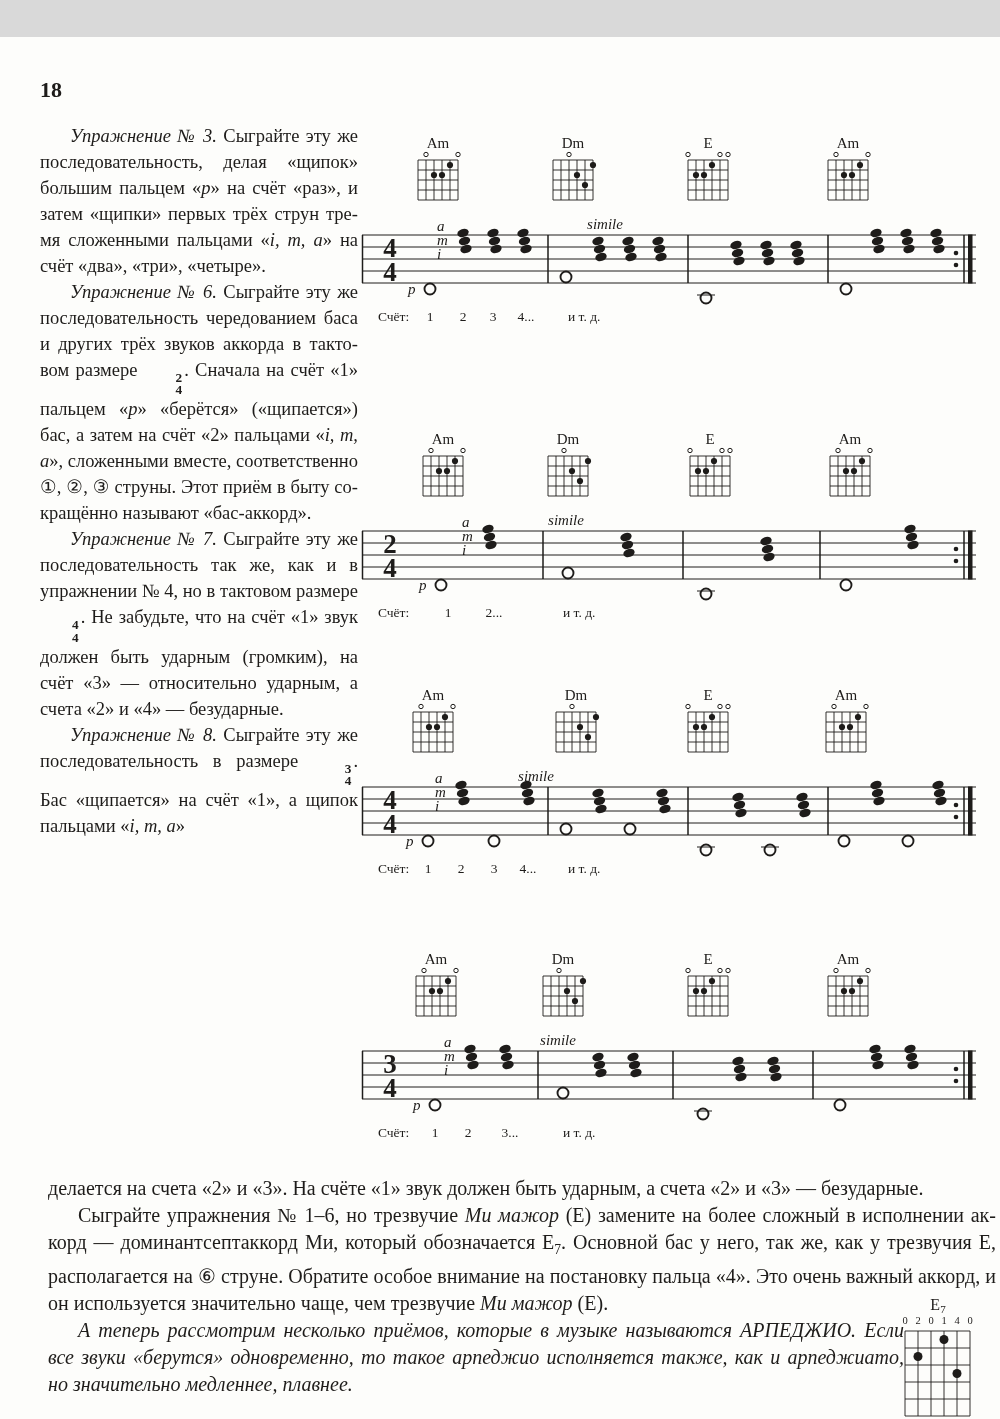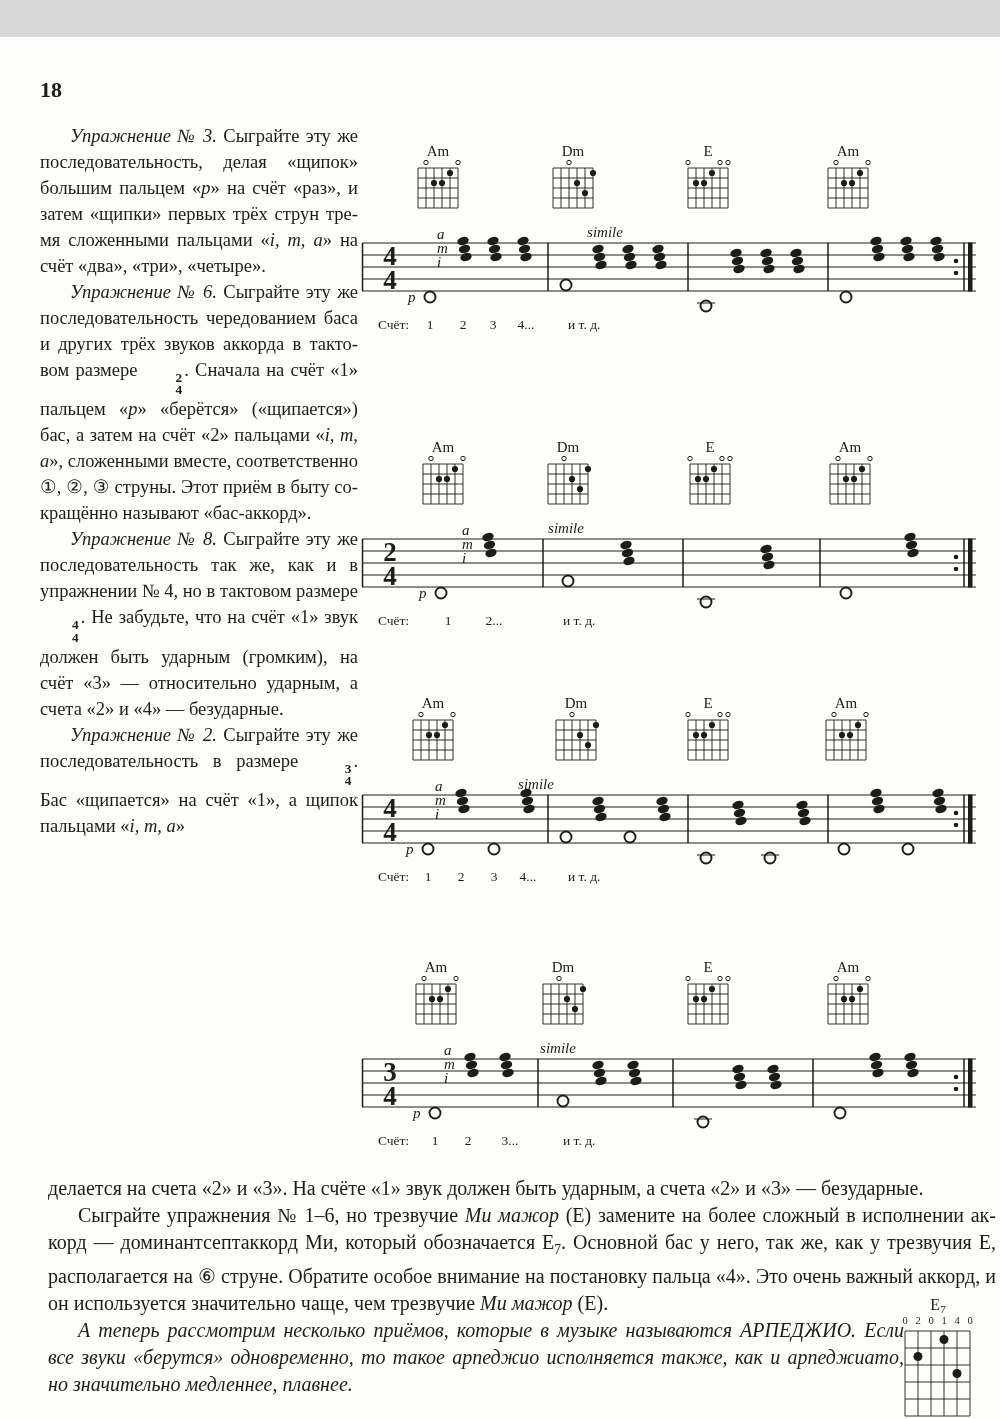--- a/index.html
+++ b/index.html
@@ -11,21 +11,21 @@
   .text-column p{margin:0;text-indent:30px;}
   .bottom-text{position:absolute;left:48px;top:1138px;width:948px;font-size:20px;line-height:27px;
                text-align:justify;hyphens:manual;}
   .bottom-text p{margin:0;text-indent:30px;}
   .bottom-text p.no-indent{text-indent:0;}
   .bottom-text p.narrow{width:856px;font-style:italic;}
   em{font-style:italic;}
   sub{font-size:0.68em;}
   .frac{display:inline-flex;flex-direction:column;align-items:center;line-height:0.92;
         font-size:0.72em;font-weight:bold;vertical-align:-0.45em;margin:0 2px;}
-  .music-area{position:absolute;left:358px;top:8px;width:634px;height:1138px;}
+  .music-area{position:absolute;left:358px;top:0;width:634px;height:1138px;}
   .system{position:absolute;left:0;width:634px;height:205px;}
   .e7-block{position:absolute;left:898px;top:1260px;width:84px;height:130px;text-decoration:underline;}
   svg{display:block;}
   svg text{fill:#1e1c1a;font-family:"Liberation Serif",serif;}
   .staff{stroke:#1e1c1a;stroke-width:1;}
   .bar{stroke:#1e1c1a;stroke-width:1.5;}
   .grid{stroke:#1e1c1a;stroke-width:0.9;}
   .dot,.fill{fill:#1e1c1a;}
   .open{fill:none;stroke:#1e1c1a;stroke-width:1;}
   .bass{fill:none;stroke:#1e1c1a;stroke-width:1.9;}
@@ -43,25 +43,25 @@
 <body>
 
 <div class="page">
   <div class="page-number">18</div>
   <div class="text-column">
       <p><em>Упражнение № 3.</em> Сы­грай­те эту же по­сле­до­ва­тель­ность, де­лая «щи­пок» боль­шим паль­цем «<em>p</em>» на счёт «раз», и за­тем «щип­ки» пер­вых трёх струн тре­мя сло­жен­ны­ми паль­ца­ми «<em>i, m, a</em>» на счёт «два», «три», «че­ты­ре».</p>
       <p><em>Упражнение № 6.</em> Сы­грай­те эту же по­сле­до­ва­тель­ность че­ре­до­ва­ни­ем ба­са и дру­гих трёх зву­ков ак­кор­да в так­то­вом раз­ме­ре <span class="frac">
           <span>2</span>
           <span>4</span>
         </span>. Сна­ча­ла на счёт «1» паль­цем «<em>p</em>» «бе­рёт­ся» («щи­па­ет­ся») бас, а за­тем на счёт «2» паль­ца­ми «<em>i, m, a</em>», сло­жен­ны­ми вме­сте, со­от­вет­ствен­но ①, ②, ③ стру­ны. Этот при­ём в бы­ту со­кра­щён­но на­зы­ва­ют «бас-ак­корд».</p>
-      <p><em>Упражнение № 8.</em> Сы­грай­те эту же по­сле­до­ва­тель­ность так же, как и в упраж­не­нии № 4, но в так­то­вом раз­ме­ре <span class="frac">
+      <p><em>Упражнение № 7.</em> Сы­грай­те эту же по­сле­до­ва­тель­ность так же, как и в упраж­не­нии № 4, но в так­то­вом раз­ме­ре <span class="frac">
           <span>4</span>
           <span>4</span>
         </span>. Не за­будь­те, что на счёт «1» звук дол­жен быть удар­ным (гром­ким), на счёт «3» — от­но­си­тель­но удар­ным, а сче­та «2» и «4» — без­удар­ные.</p>
-      <p><em>Упражнение № 2.</em> Сы­грай­те эту же по­сле­до­ва­тель­ность в раз­ме­ре <span class="frac">
+      <p><em>Упражнение № 8.</em> Сы­грай­те эту же по­сле­до­ва­тель­ность в раз­ме­ре <span class="frac">
           <span>3</span>
           <span>4</span>
         </span>. Бас «щи­па­ет­ся» на счёт «1», а щи­пок паль­ца­ми «<em>i, m, a</em>»</p>
     </div>
   <div class="music-area">
     <div class="system" style="top: 100px;">
         <svg width="634" height="200" viewBox="0 0 634 200">
           <text class="chname" x="80" y="11" text-anchor="middle">Am</text>
           <circle class="open" cx="68" cy="17.5" r="2.2"></circle>
           <circle class="open" cx="100" cy="17.5" r="2.2"></circle>

